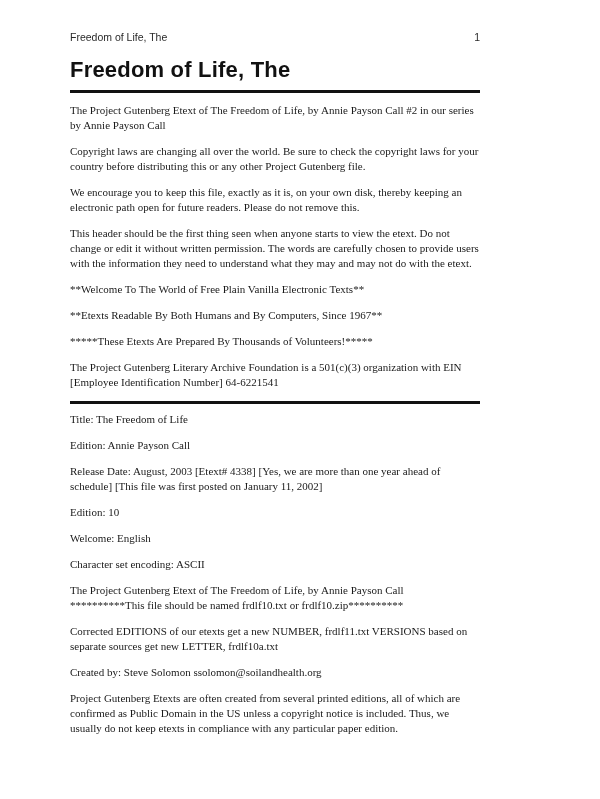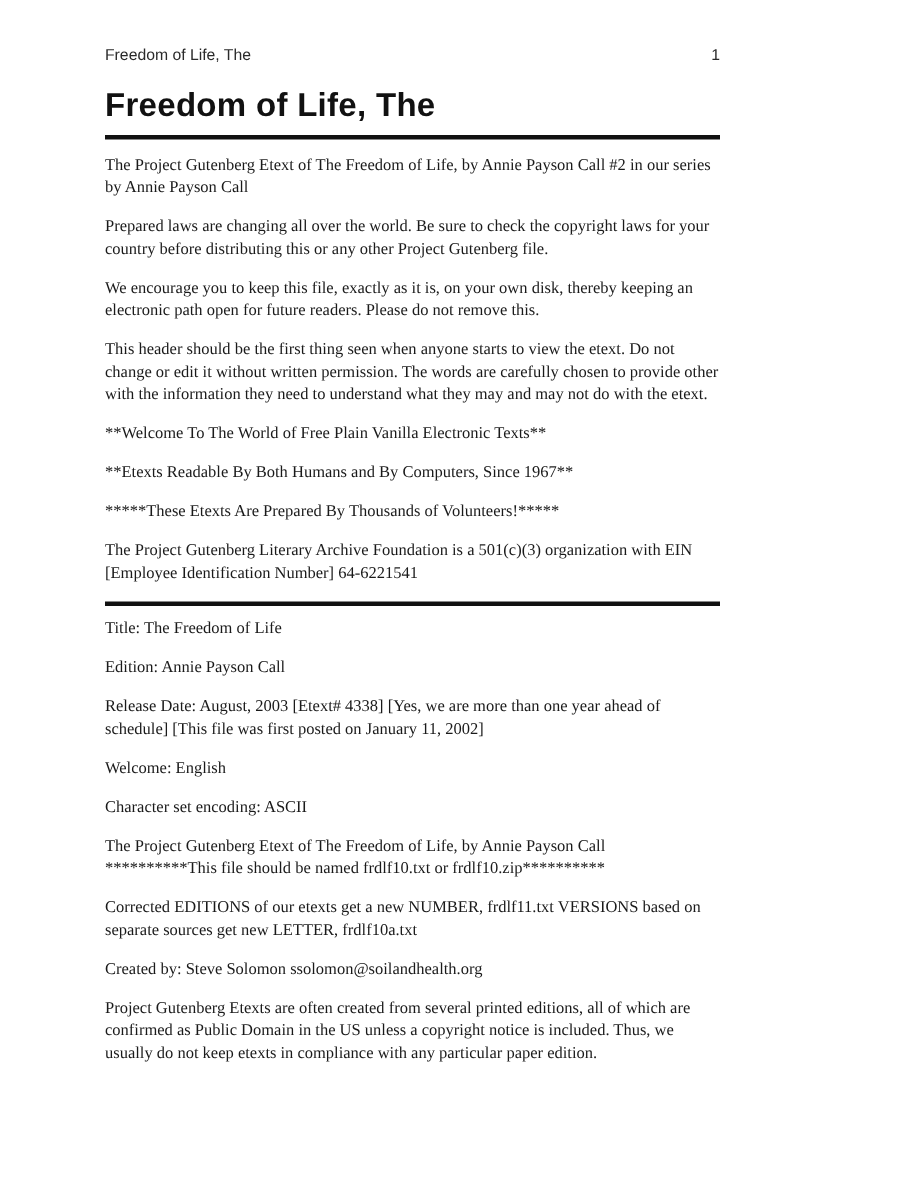--- a/index.html
+++ b/index.html
@@ -64,33 +64,34 @@
   <div class="running-header">
     <span>Freedom of Life, The</span>
     <span>1</span>
   </div>
 
   <h1 class="doc-title">Freedom of Life, The</h1>
 
   <div class="rule"></div>
 
   <p class="block">The Project Gutenberg Etext of The Freedom of Life, by Annie Payson Call #2 in our series by Annie Payson Call</p>
-  <p class="block">Prepared laws are changing all over the world. Be sure to check the copyright laws for your country before distributing this or any other Project Gutenberg file.</p>
+  <p class="block">Copyright laws are changing all over the world. Be sure to check the copyright laws for your country before distributing this or any other Project Gutenberg file.</p>
   <p class="block">We encourage you to keep this file, exactly as it is, on your own disk, thereby keeping an electronic path open for future readers. Please do not remove this.</p>
-  <p class="block">This header should be the first thing seen when anyone starts to view the etext. Do not change or edit it without written permission. The words are carefully chosen to provide other with the information they need to understand what they may and may not do with the etext.</p>
+  <p class="block">This header should be the first thing seen when anyone starts to view the etext. Do not change or edit it without written permission. The words are carefully chosen to provide users with the information they need to understand what they may and may not do with the etext.</p>
   <p class="block bold">**Welcome To The World of Free Plain Vanilla Electronic Texts**</p>
   <p class="block bold">**Etexts Readable By Both Humans and By Computers, Since 1967**</p>
   <p class="block bold">*****These Etexts Are Prepared By Thousands of Volunteers!*****</p>
   <p class="block">The Project Gutenberg Literary Archive Foundation is a 501(c)(3) organization with EIN [Employee Identification Number] 64-6221541</p>
 
   <div class="rule section-divider"></div>
 
   <p class="block">Title: The Freedom of Life</p>
   <p class="block">Edition: Annie Payson Call</p>
   <p class="block">Release Date: August, 2003 [Etext# 4338] [Yes, we are more than one year ahead of schedule] [This file was first posted on January 11, 2002]</p>
+  <p class="block">Edition: 10</p>
   <p class="block">Welcome: English</p>
   <p class="block">Character set encoding: ASCII</p>
   <p class="block">The Project Gutenberg Etext of The Freedom of Life, by Annie Payson Call **********This file should be named frdlf10.txt or frdlf10.zip**********</p>
   <p class="block">Corrected EDITIONS of our etexts get a new NUMBER, frdlf11.txt VERSIONS based on separate sources get new LETTER, frdlf10a.txt</p>
   <p class="block">Created by: Steve Solomon ssolomon@soilandhealth.org</p>
   <p class="block">Project Gutenberg Etexts are often created from several printed editions, all of which are confirmed as Public Domain in the US unless a copyright notice is included. Thus, we usually do not keep etexts in compliance with any particular paper edition.</p>
 
 </div>
 
 </body></html>

